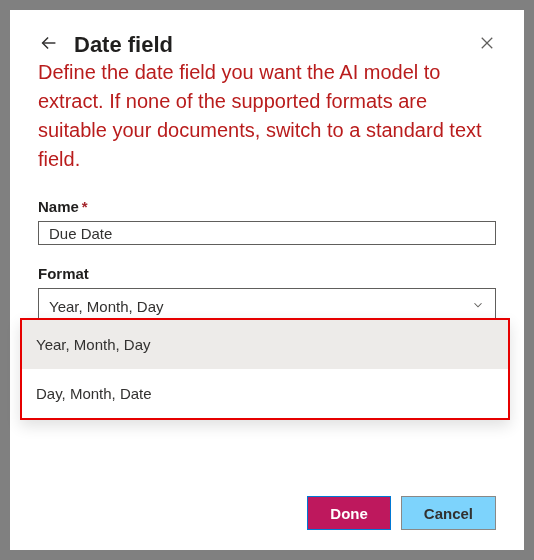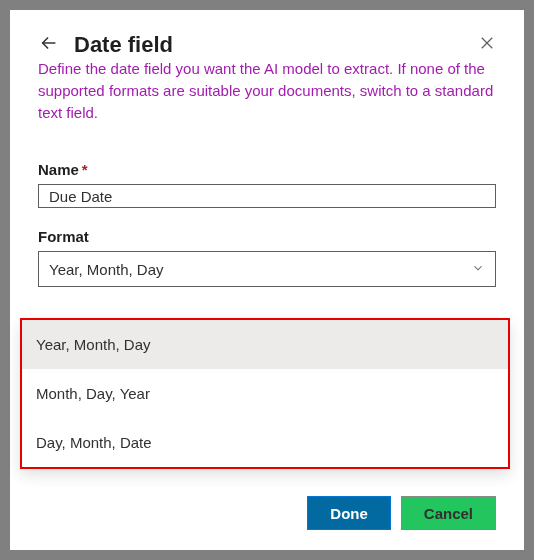--- a/index.html
+++ b/index.html
@@ -26,24 +26,24 @@
     }
     .back-icon svg { width: 22px; height: 22px; stroke: #323130; }
     .title {
       font-size: 22px;
       font-weight: 600;
       color: #201f1e;
       flex: 1;
     }
     .close-icon svg { width: 18px; height: 18px; stroke: #605e5c; }
     .description {
-      font-size: 15px;
-      color: #a21caf;
+      font-size: 20px;
+      color: #b91c1c;
       line-height: 1.45;
-      margin-bottom: 38px;
+      margin-bottom: 24px;
     }
     .field-label {
       font-size: 15px;
       font-weight: 700;
       color: #201f1e;
       margin-bottom: 6px;
       display: block;
     }
     .required { color: #a4262c; margin-left: 3px; }
     .text-input {
@@ -96,27 +96,27 @@
       right: 28px;
       display: flex;
       gap: 10px;
     }
     .btn {
       height: 34px;
       padding: 0 22px;
       font-size: 15px;
       font-weight: 600;
       border: 1px solid #8a8886;
-      background: #22c55e;
+      background: #7dd3fc;
       color: #323130;
       cursor: pointer;
       font-family: inherit;
     }
     .btn.primary {
-      background: #0369a1;
+      background: #be185d;
       border-color: #0078d4;
       color: #fff;
     }
   </style>
 </head>
 <body>
 
 <div class="panel">
 
   <div class="header">
@@ -147,21 +147,20 @@
     <span>Year, Month, Day</span>
     <span class="chevron">
       <svg viewBox="0 0 24 24" fill="none" stroke-width="1.8">
           <path d="M6 9l6 6 6-6"></path>
         </svg>
     </span>
   </div>
 
   <div class="dropdown-list">
     <div class="dropdown-option selected">Year, Month, Day</div>
-    <div class="dropdown-option">Month, Day, Year</div>
     <div class="dropdown-option">Day, Month, Date</div>
   </div>
 
   <div class="footer">
     <button class="btn primary">Done</button>
     <button class="btn">Cancel</button>
   </div>
 
 </div>
 

